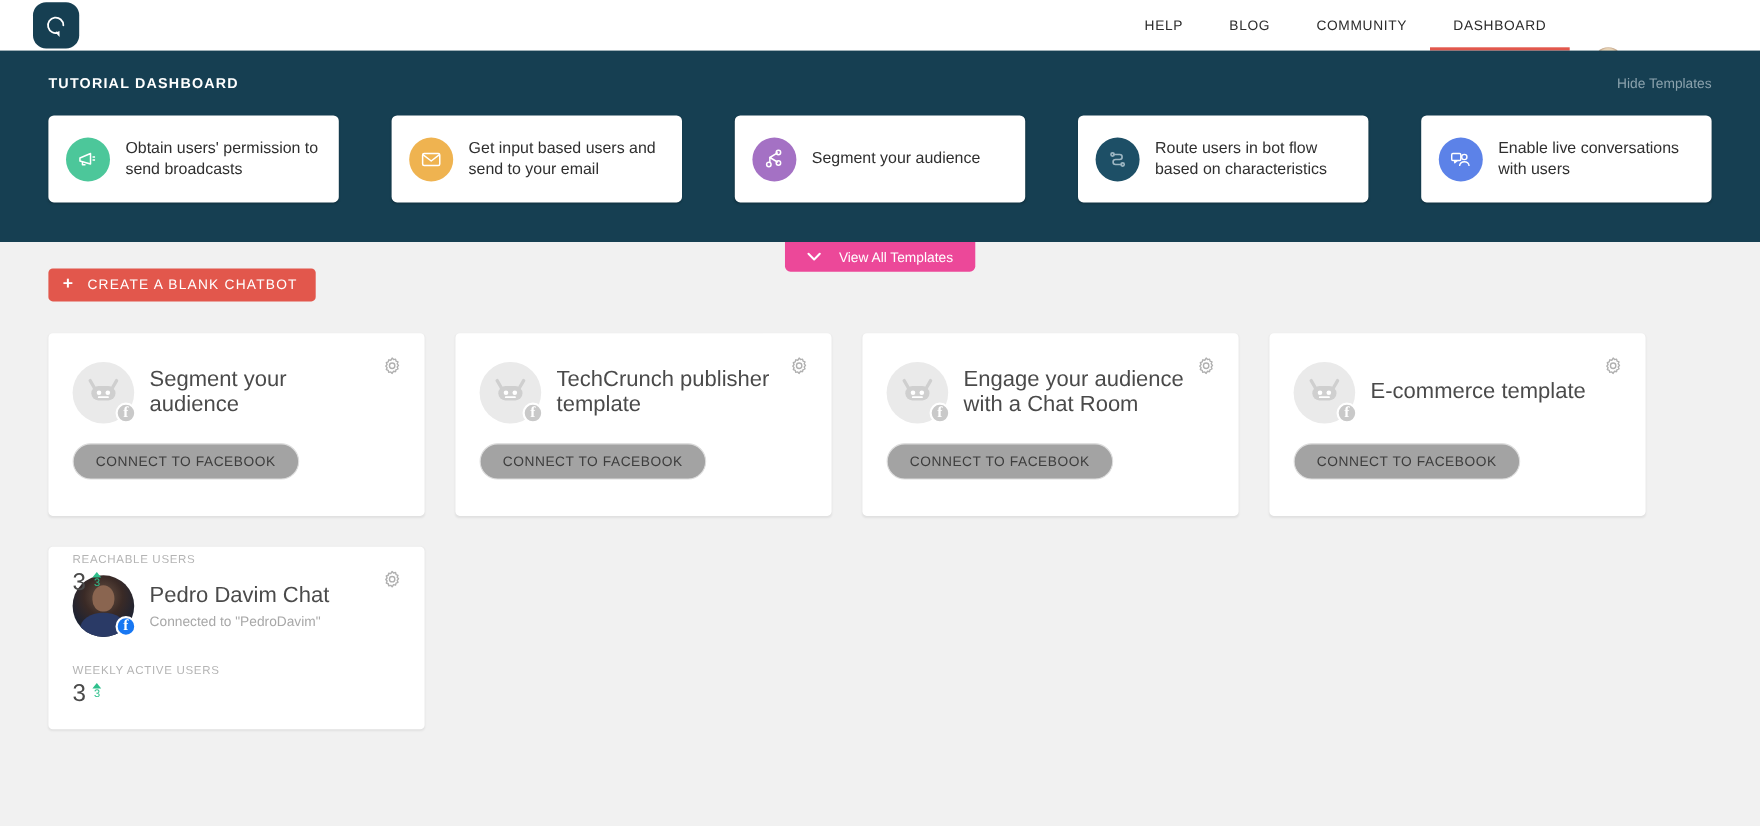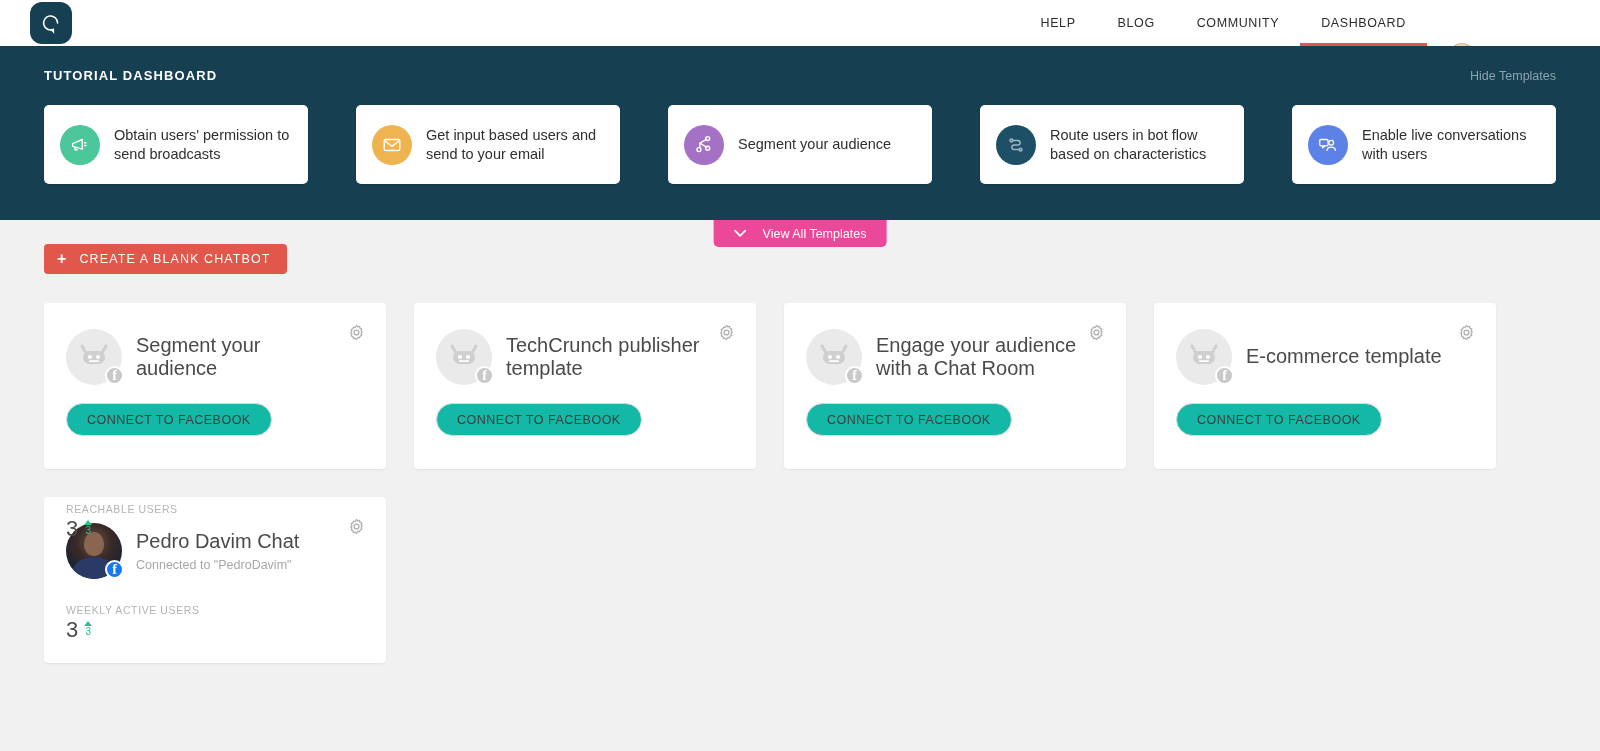--- a/index.html
+++ b/index.html
@@ -244,21 +244,21 @@
   }
   .gear {
     position: absolute;
     top: 20px; right: 20px;
     cursor: pointer;
     line-height: 0;
   }
   .connect-btn {
     position: absolute;
     left: 22px; bottom: 33px;
-    background: #14b8a6;
+    background: #a3a3a3;
     border: 1px solid #dcdcdc;
     border-radius: 17px;
     height: 33px;
     padding: 0 20px;
     font-size: 12.5px;
     letter-spacing: 0.5px;
     color: #3d3d3d;
     cursor: pointer;
     font-family: "Liberation Sans", sans-serif;
   }

